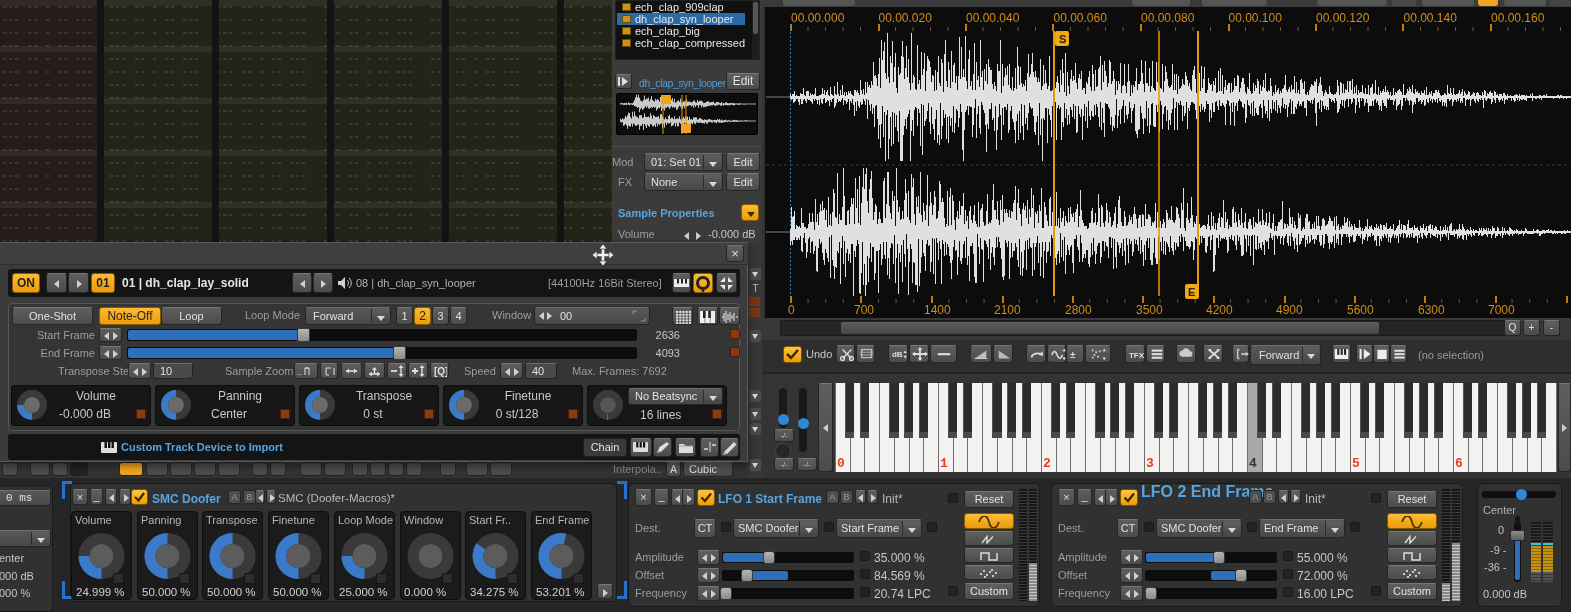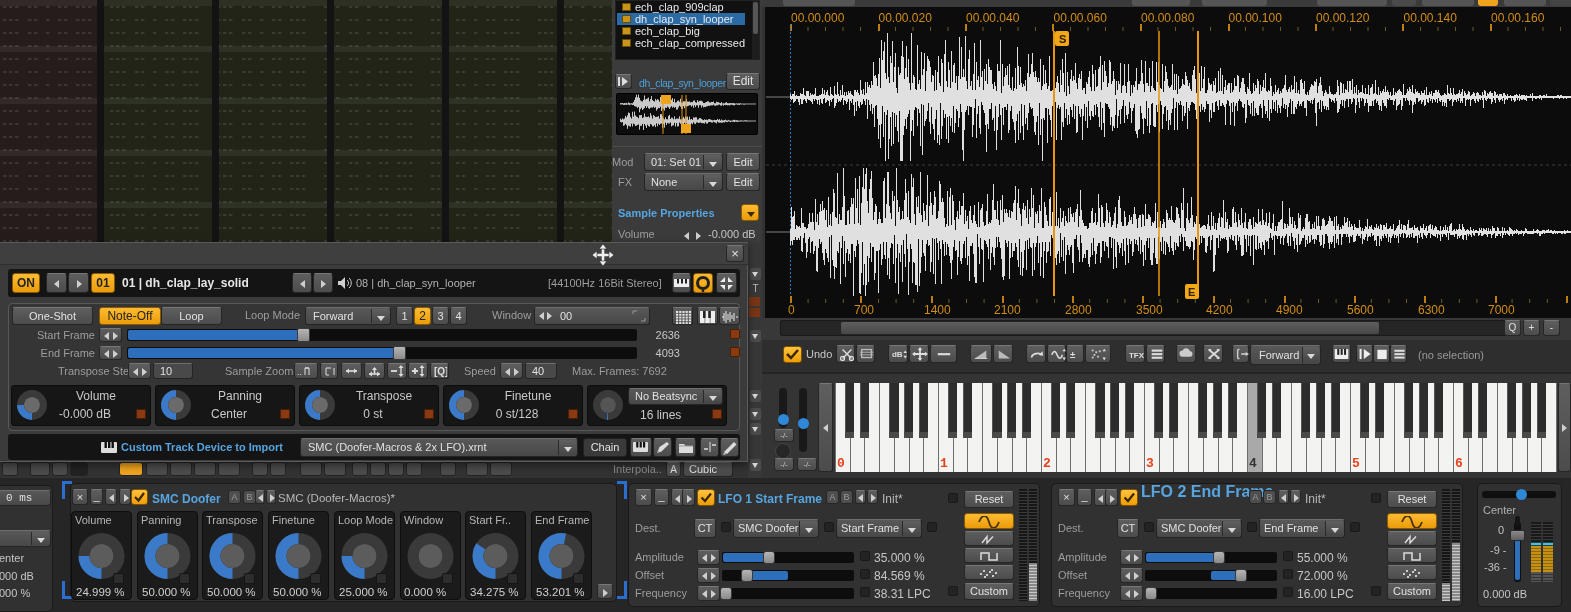--- a/index.html
+++ b/index.html
@@ -709,21 +709,21 @@
 <div class="val" style="left:874px;top:569px;font-size:12px">84.569 %</div>
 <div class="lbl" style="left:635px;top:587px">Frequency</div>
 <div class="btn" style="left:697px;top:586px;width:23px;height:15px">
     <span class="tri-l" style="left:4px;top:3px"></span>
     <span class="tri-r" style="left:13px;top:3px"></span>
   </div>
 <div class="slider" style="left:722px;top:588px;width:132px;height:11px"></div>
 <div class="sfill" style="left:723px;top:589px;width:3px;height:9px"></div>
 <div class="shandle" style="left:720px;top:587px;width:12px;height:13px;border-radius:3px"></div>
 <div class="cb" style="left:860px;top:587px"></div>
-<div class="val" style="left:874px;top:587px;font-size:12px">38.31 LPC</div>
+<div class="val" style="left:874px;top:587px;font-size:12px">20.74 LPC</div>
 <div class="cb" style="left:948px;top:493px"></div>
 <div class="btn" style="left:964px;top:491px;width:50px;height:17px;line-height:15px">Reset</div>
 <div class="ob" style="left:964px;top:513px;width:50px;height:16px"><svg width="24" height="12" style="margin-top:2px">
       <path d="M2 6c3-8 8-8 10 0s7 8 10 0" stroke="#4a3000" stroke-width="1.8" fill="none"></path>
     </svg></div>
 <div class="btn" style="left:964px;top:531px;width:50px;height:15px"><svg width="20" height="11" style="margin-top:1px">
       <path d="M3 9L8 2.5V9l6-6.5" stroke="#ddd" stroke-width="1.4" fill="none"></path>
     </svg></div>
 <div class="btn" style="left:964px;top:548px;width:50px;height:15px"><svg width="20" height="11" style="margin-top:1px">
       <path d="M2 9V2h8v7h8V2" stroke="#ddd" stroke-width="1.5" fill="none"></path>
@@ -1132,23 +1132,20 @@
 <div class="ab" style="left:8px;top:191px;width:732px;height:26px;background:#141414;border-radius:3px"></div>
 <svg class="ab" width="16" height="11" style="left:101px;top:199px">
       <rect x="0" y="0" width="16" height="11" rx="1" fill="#ddd"></rect>
       <g fill="#111">
         <rect x="3.5" y="0" width="2.4" height="6"></rect>
         <rect x="7" y="0" width="2.4" height="6"></rect>
         <rect x="10.5" y="0" width="2.4" height="6"></rect>
       </g>
     </svg>
 <div class="blue" style="left:121px;top:198px">Custom Track Device to Import</div>
-<div class="dd" style="left:300px;top:195px;width:278px;height:19px;line-height:17px;padding-left:7px">SMC (Doofer-Macros &amp; 2x LFO).xrnt<span class="dda">
-        <span class="tri-d" style="left:5px;top:7px"></span>
-      </span></div>
 <div class="btn" style="left:583px;top:195px;width:44px;height:19px;line-height:17px;background:#3a3a3a;border-color:#222">Chain</div>
 <div class="btn" style="left:630px;top:195px;width:22px;height:19px"><svg width="16" height="14" style="margin-top:2px">
         <rect x="0" y="1" width="15" height="10" rx="1" fill="#ddd"></rect>
         <g fill="#111">
           <rect x="3.2" y="1" width="2.2" height="5.5"></rect>
           <rect x="6.6" y="1" width="2.2" height="5.5"></rect>
           <rect x="10" y="1" width="2.2" height="5.5"></rect>
         </g>
       </svg></div>
 <div class="btn" style="left:653px;top:195px;width:19px;height:19px"><svg width="16" height="14" style="margin-top:2px">

